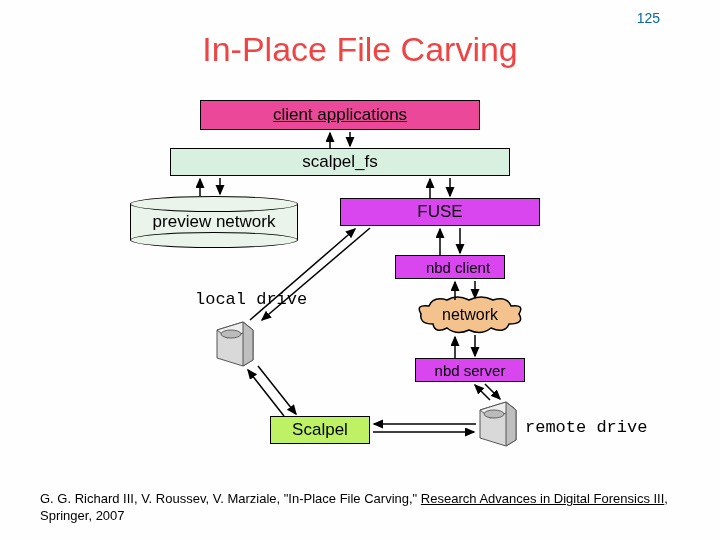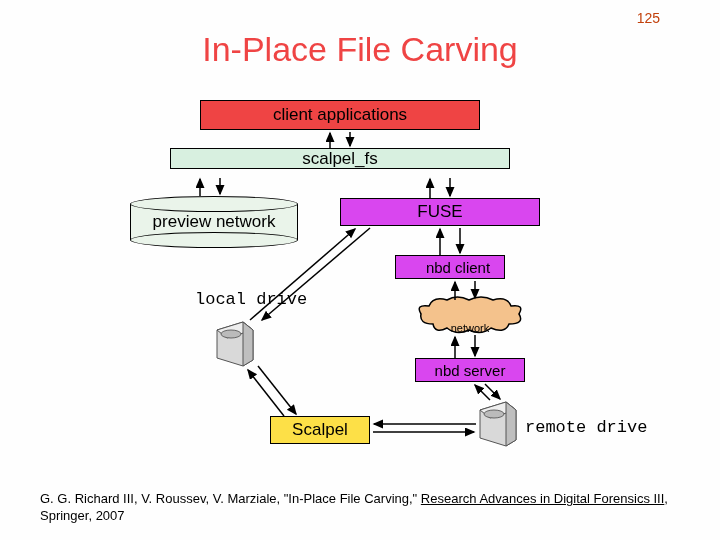--- a/index.html
+++ b/index.html
@@ -10,21 +10,21 @@
     background: #fefefe;
     font-family: Arial, Helvetica, sans-serif;
     position: relative;
     overflow: hidden;
   }
   .page-number {
     position: absolute;
     top: 10px;
     right: 60px;
     font-size: 14px;
-    color: #c2410c;
+    color: #0369a1;
   }
   .title {
     position: absolute;
     top: 30px;
     left: 0;
     width: 100%;
     text-align: center;
     font-size: 34px;
     color: #ef4444;
   }
@@ -37,23 +37,23 @@
   }
   .box {
     position: absolute;
     border: 1.5px solid #000;
     font-size: 17px;
     display: flex;
     align-items: center;
     justify-content: center;
     background: #d946ef;
   }
-  .teal { background: #ef4444; }
+  .teal { background: #ec4899; text-decoration: underline; }
   .mint { background: #d8f0e0; }
-  .yellow { background: #fde047; }
+  .yellow { background: #bef264; }
   .cyl {
     position: absolute;
     font-size: 17px;
   }
   .cyl-body {
     position: absolute;
     width: 100%;
     border-left: 1.5px solid #000;
     border-right: 1.5px solid #000;
     background: #eaf4ea;
@@ -63,23 +63,23 @@
   }
   .cyl-top, .cyl-bot {
     position: absolute;
     width: 100%;
     border: 1.5px solid #000;
     border-radius: 50%;
     background: #eaf4ea;
   }
   .cloud {
     position: absolute;
-    font-size: 11px;
+    font-size: 16px;
     display: flex;
-    align-items: flex-end;
+    align-items: center;
     justify-content: center;
   }
   .cloud svg { position: absolute; top:0; left:0; }
   .cloud span { position: relative; z-index: 2; }
   .hdd {
     position: absolute;
     width: 40px;
     height: 48px;
   }
   .label {
@@ -106,21 +106,21 @@
 </head>
 <body>
 
 <div class="page-number">125</div>
 <div class="title">In-Place File Carving</div>
 
 <div class="canvas">
 
   <div class="box teal" style="left:200px; top:100px; width:280px; height:30px;">client applications</div>
 
-  <div class="box mint" style="left:170px; top:148px; width:340px; height:21px;">scalpel_fs</div>
+  <div class="box mint" style="left:170px; top:148px; width:340px; height:28px;">scalpel_fs</div>
 
   <div class="box" style="left:340px; top:198px; width:200px; height:28px;">FUSE</div>
 
   <div class="cyl" style="left:130px; top:196px; width:168px; height:52px;">
     <div class="cyl-body" style="top:8px; height:36px;">preview network</div>
     <div class="cyl-bot" style="top:36px; height:16px;"></div>
     <div class="cyl-top" style="top:0; height:16px;"></div>
   </div>
 
   <div class="box" style="left:395px; top:255px; width:110px; height:24px; font-size:15px;padding-left:16px;">nbd client</div>

